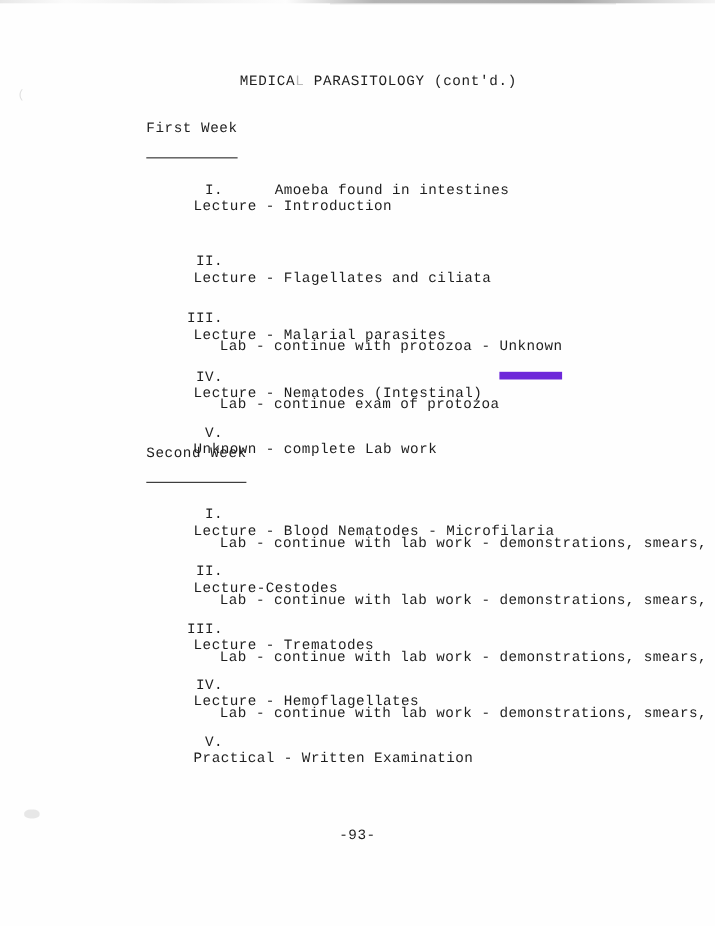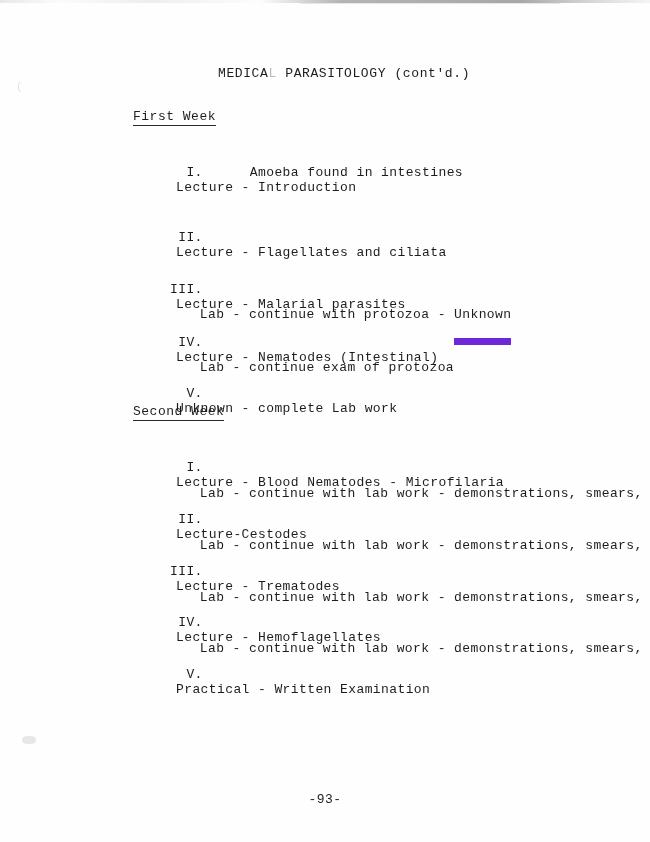--- a/index.html
+++ b/index.html
@@ -78,21 +78,21 @@
   }
   
   .faded-glyph { color: #b9b9b9; }
 
   .week-heading {
     position: absolute;
     font-size: 13px;
     letter-spacing: 0.5px;
     white-space: pre;
     border-bottom: 1px solid #2a2a2a;
-    padding-bottom: 1px;
+    padding-bottom: 19px;
   }
   #week-1-heading { left: 133px; top: 109px; }
   #week-2-heading { left: 133px; top: 404px; }
 
   .entry-row {
     position: absolute;
     font-size: 13px;
     letter-spacing: 0.4px;
     white-space: pre;
     line-height: 15px;
@@ -127,21 +127,20 @@
   }
 
   .page-number {
     position: absolute;
     left: 0;
     top: 752px;
     width: 650px;
     text-align: center;
     font-size: 13px;
     letter-spacing: 0.5px;
-    margin-top: 40px;
   }
 </style>
 </head>
 <body>
 
 <div class="page">
 
   <div class="scan-edge-top"></div>
   <div class="scan-edge-top2"></div>
 

